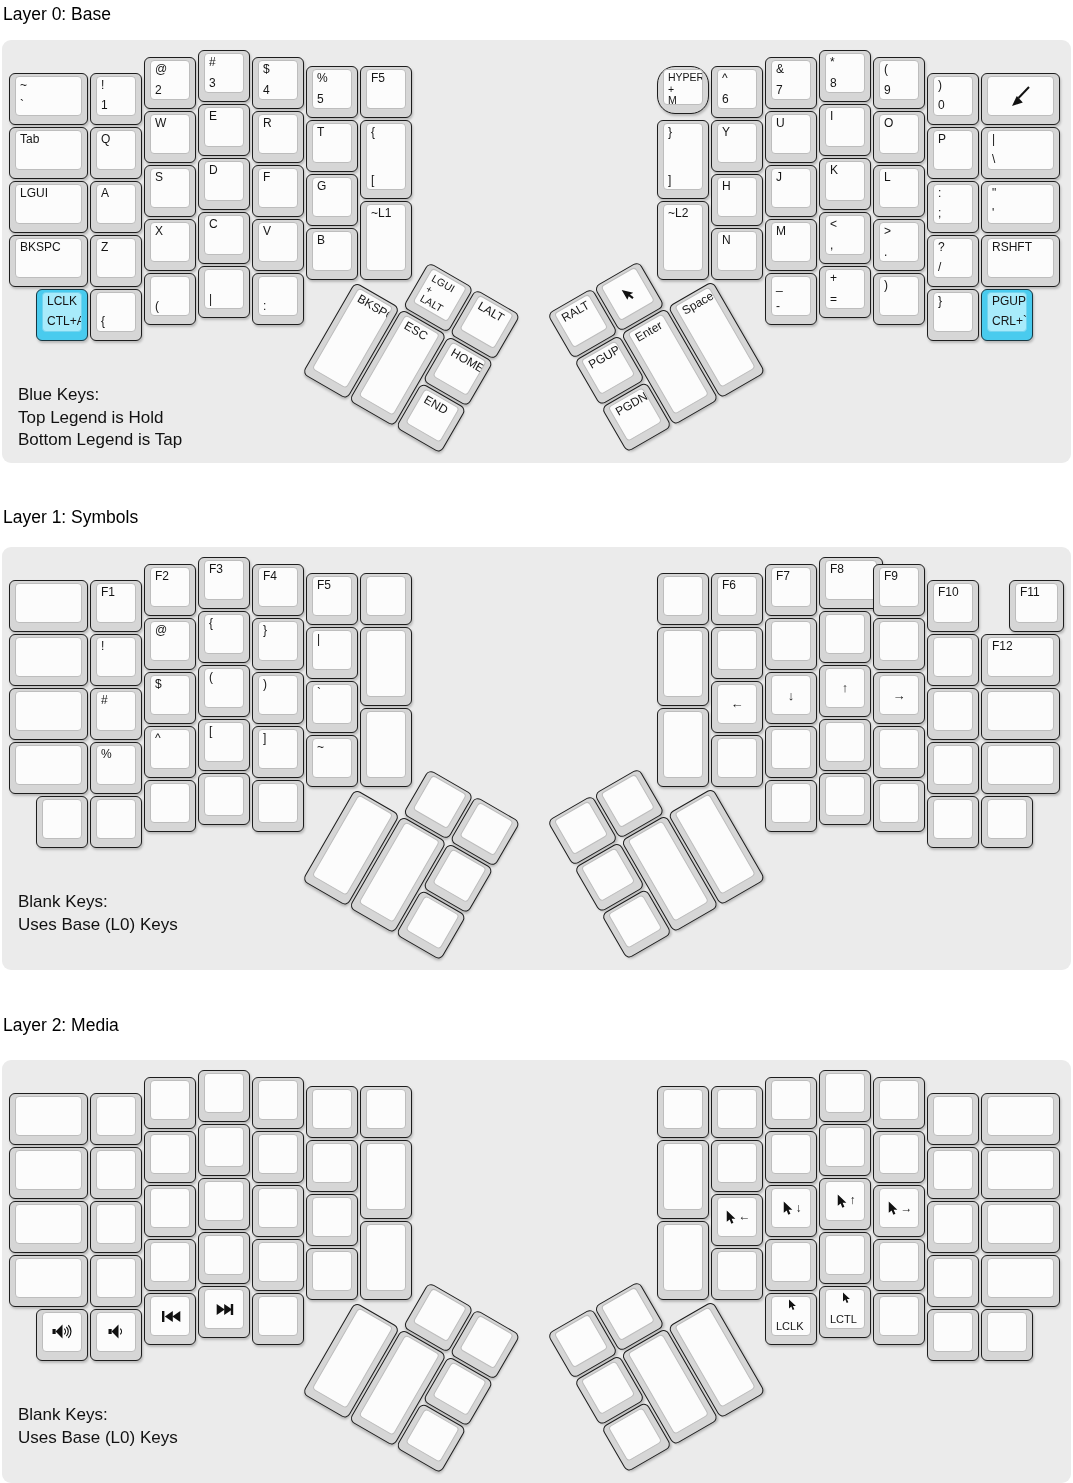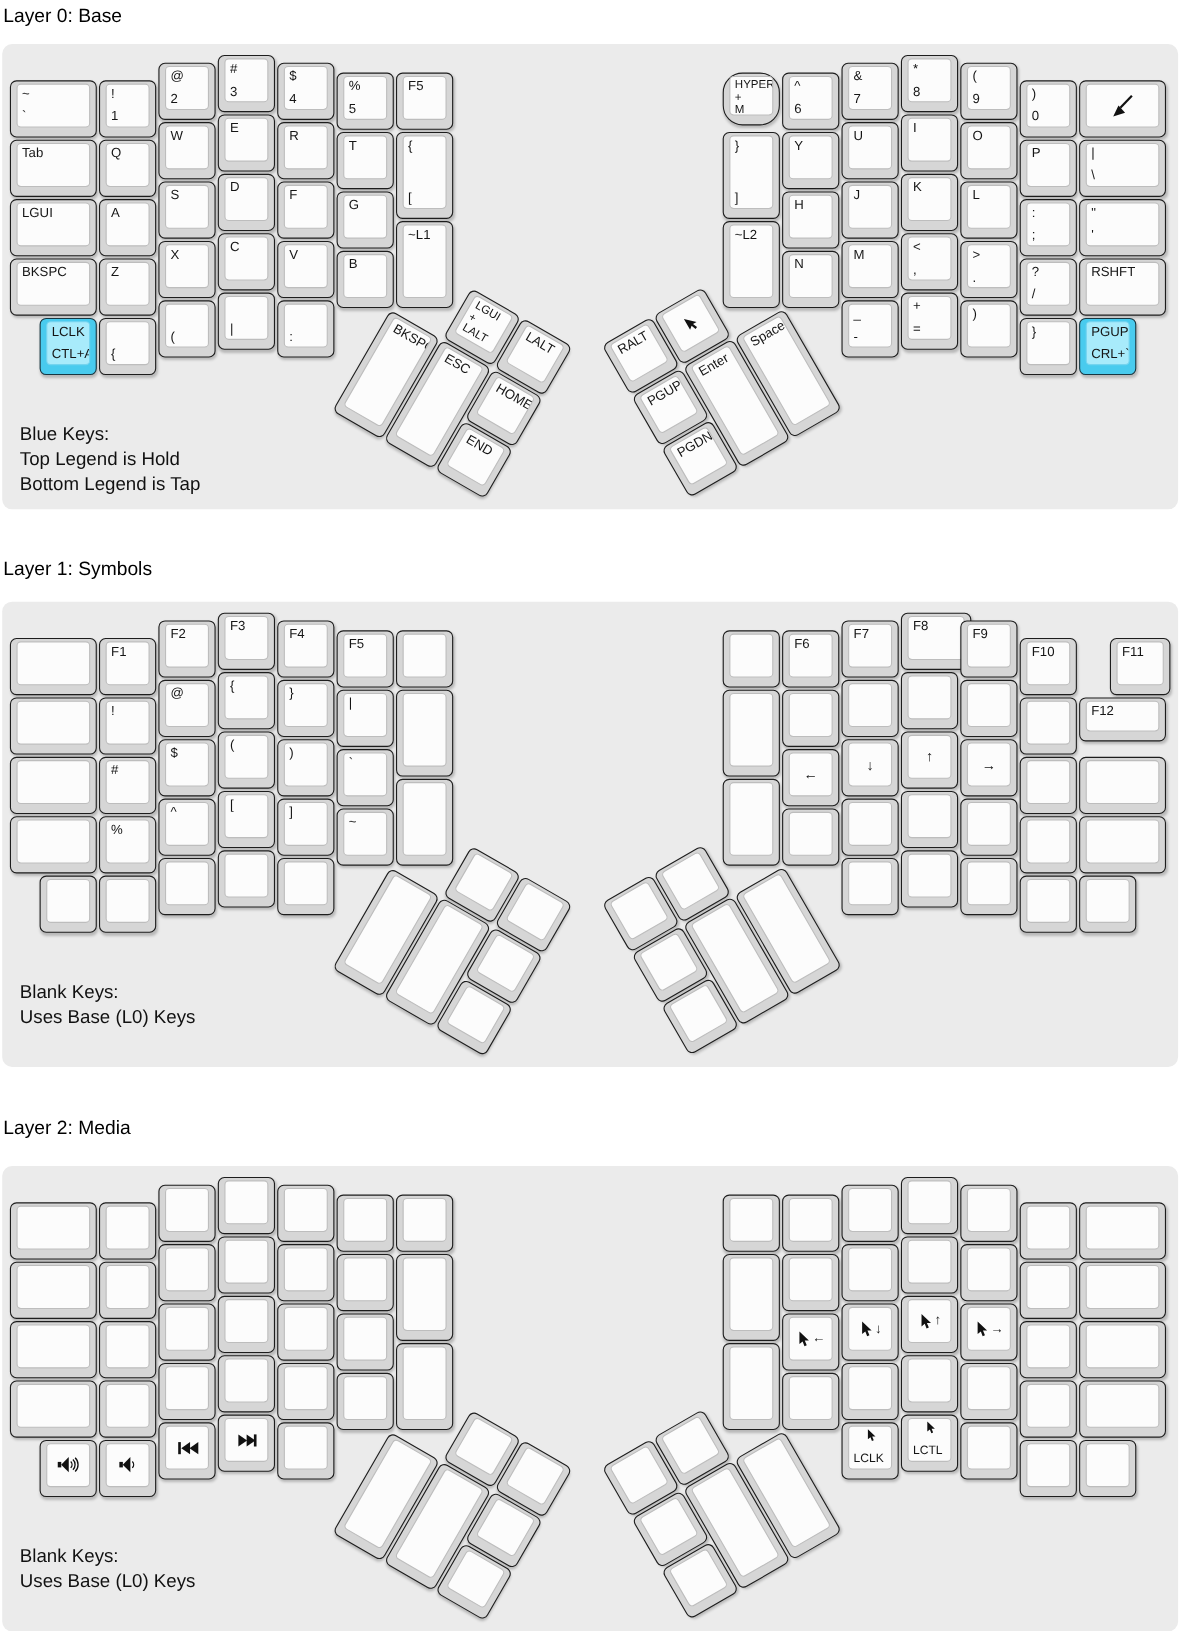--- a/index.html
+++ b/index.html
@@ -650,21 +650,21 @@
       </div>
       <div class="key" style="left: 162px; top: 54px; width: 52px; height: 52px;">
         <div class="cap"></div>
       </div>
       <div class="key" style="left: 216px; top: 61.29px; width: 52px; height: 52px;">
         <div class="cap"></div>
       </div>
       <div class="key" style="left: 270px; top: 76.68px; width: 52px; height: 52px;">
         <div class="cap"></div>
       </div>
-      <div class="key" style="left: 324px; top: 76.68px; width: 79px; height: 40px;">
+      <div class="key" style="left: 324px; top: 76.68px; width: 79px; height: 52px;">
         <div class="cap">
           <div class="lg">F12</div>
         </div>
       </div>
       <div class="key" style="left: 54px; top: 124.2px; width: 52px; height: 52px;">
         <div class="cap ctr">
           <div class="lg">←</div>
         </div>
       </div>
       <div class="key" style="left: 108px; top: 115.29px; width: 52px; height: 52px;">

